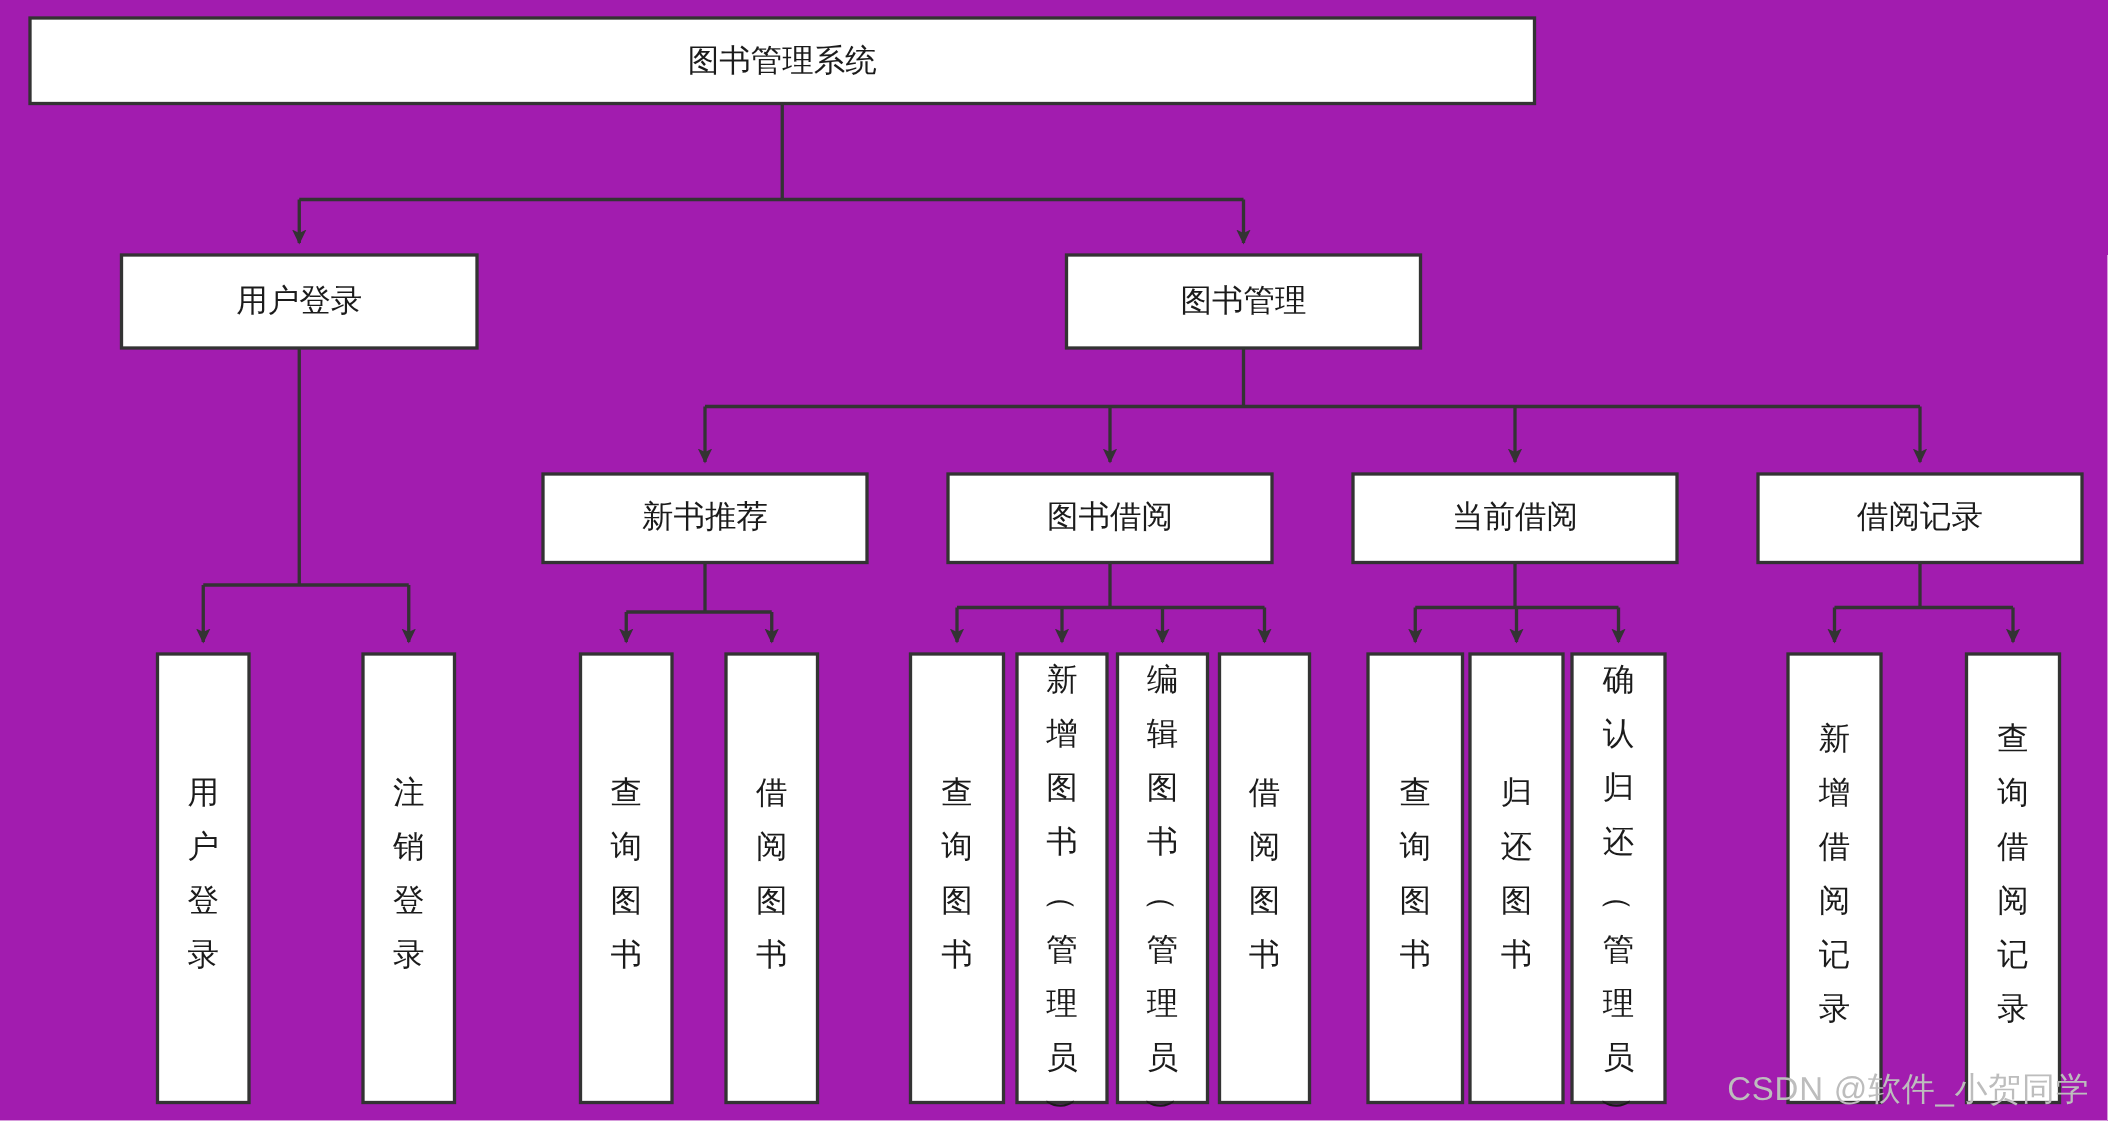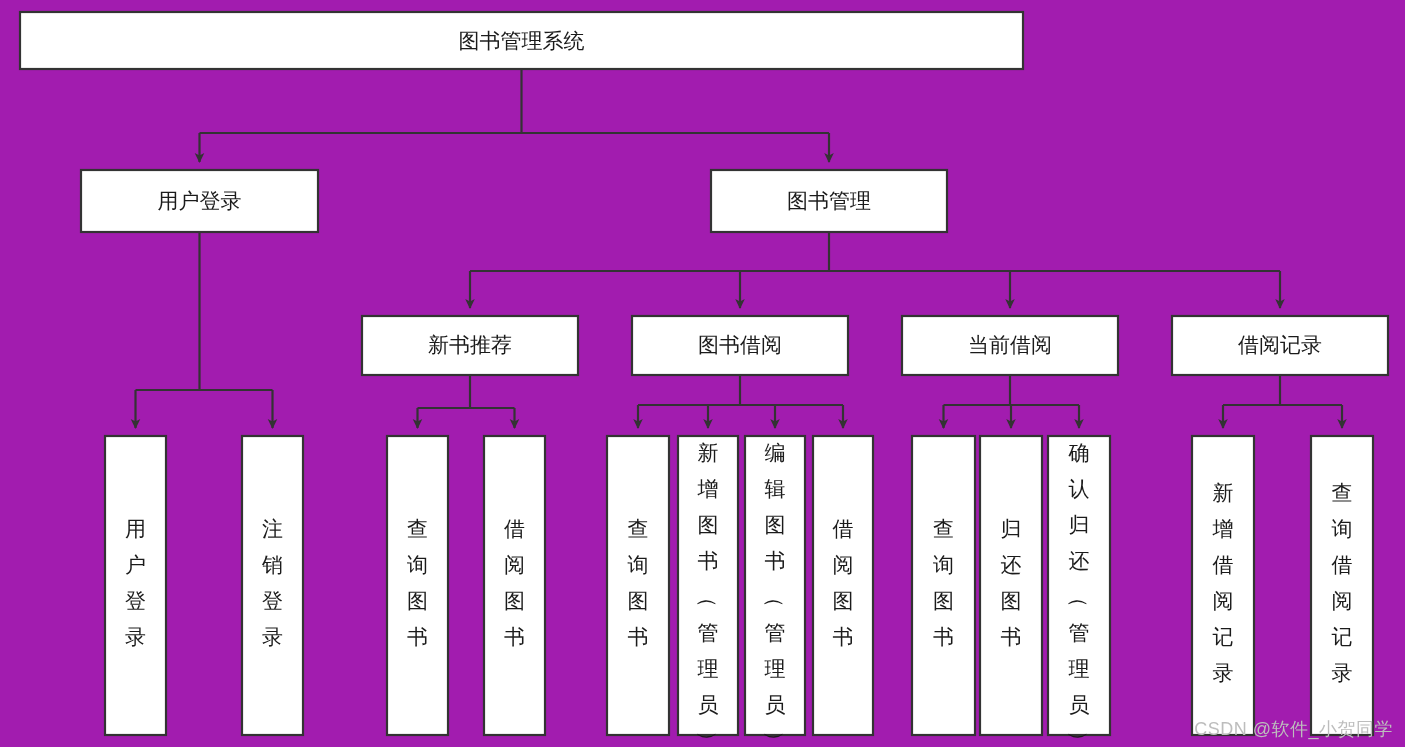--- a/index.html
+++ b/index.html
@@ -49,21 +49,21 @@
     fill: #1b1b1b;
     font-family: "Liberation Sans", "DejaVu Sans", sans-serif;
     font-size: 21px;
     text-anchor: middle;
   }
   .watermark-text {
     position: absolute;
     right: 12px;
     bottom: 6px;
     color: #bdbdbd;
-    font-size: 18px;
+    font-size: 22px;
     font-family: "Liberation Sans", "DejaVu Sans", sans-serif;
     letter-spacing: 0.5px;
     white-space: nowrap;
     user-select: none;
     text-align: right;
   }
 </style>
 </head>
 <body>
 

